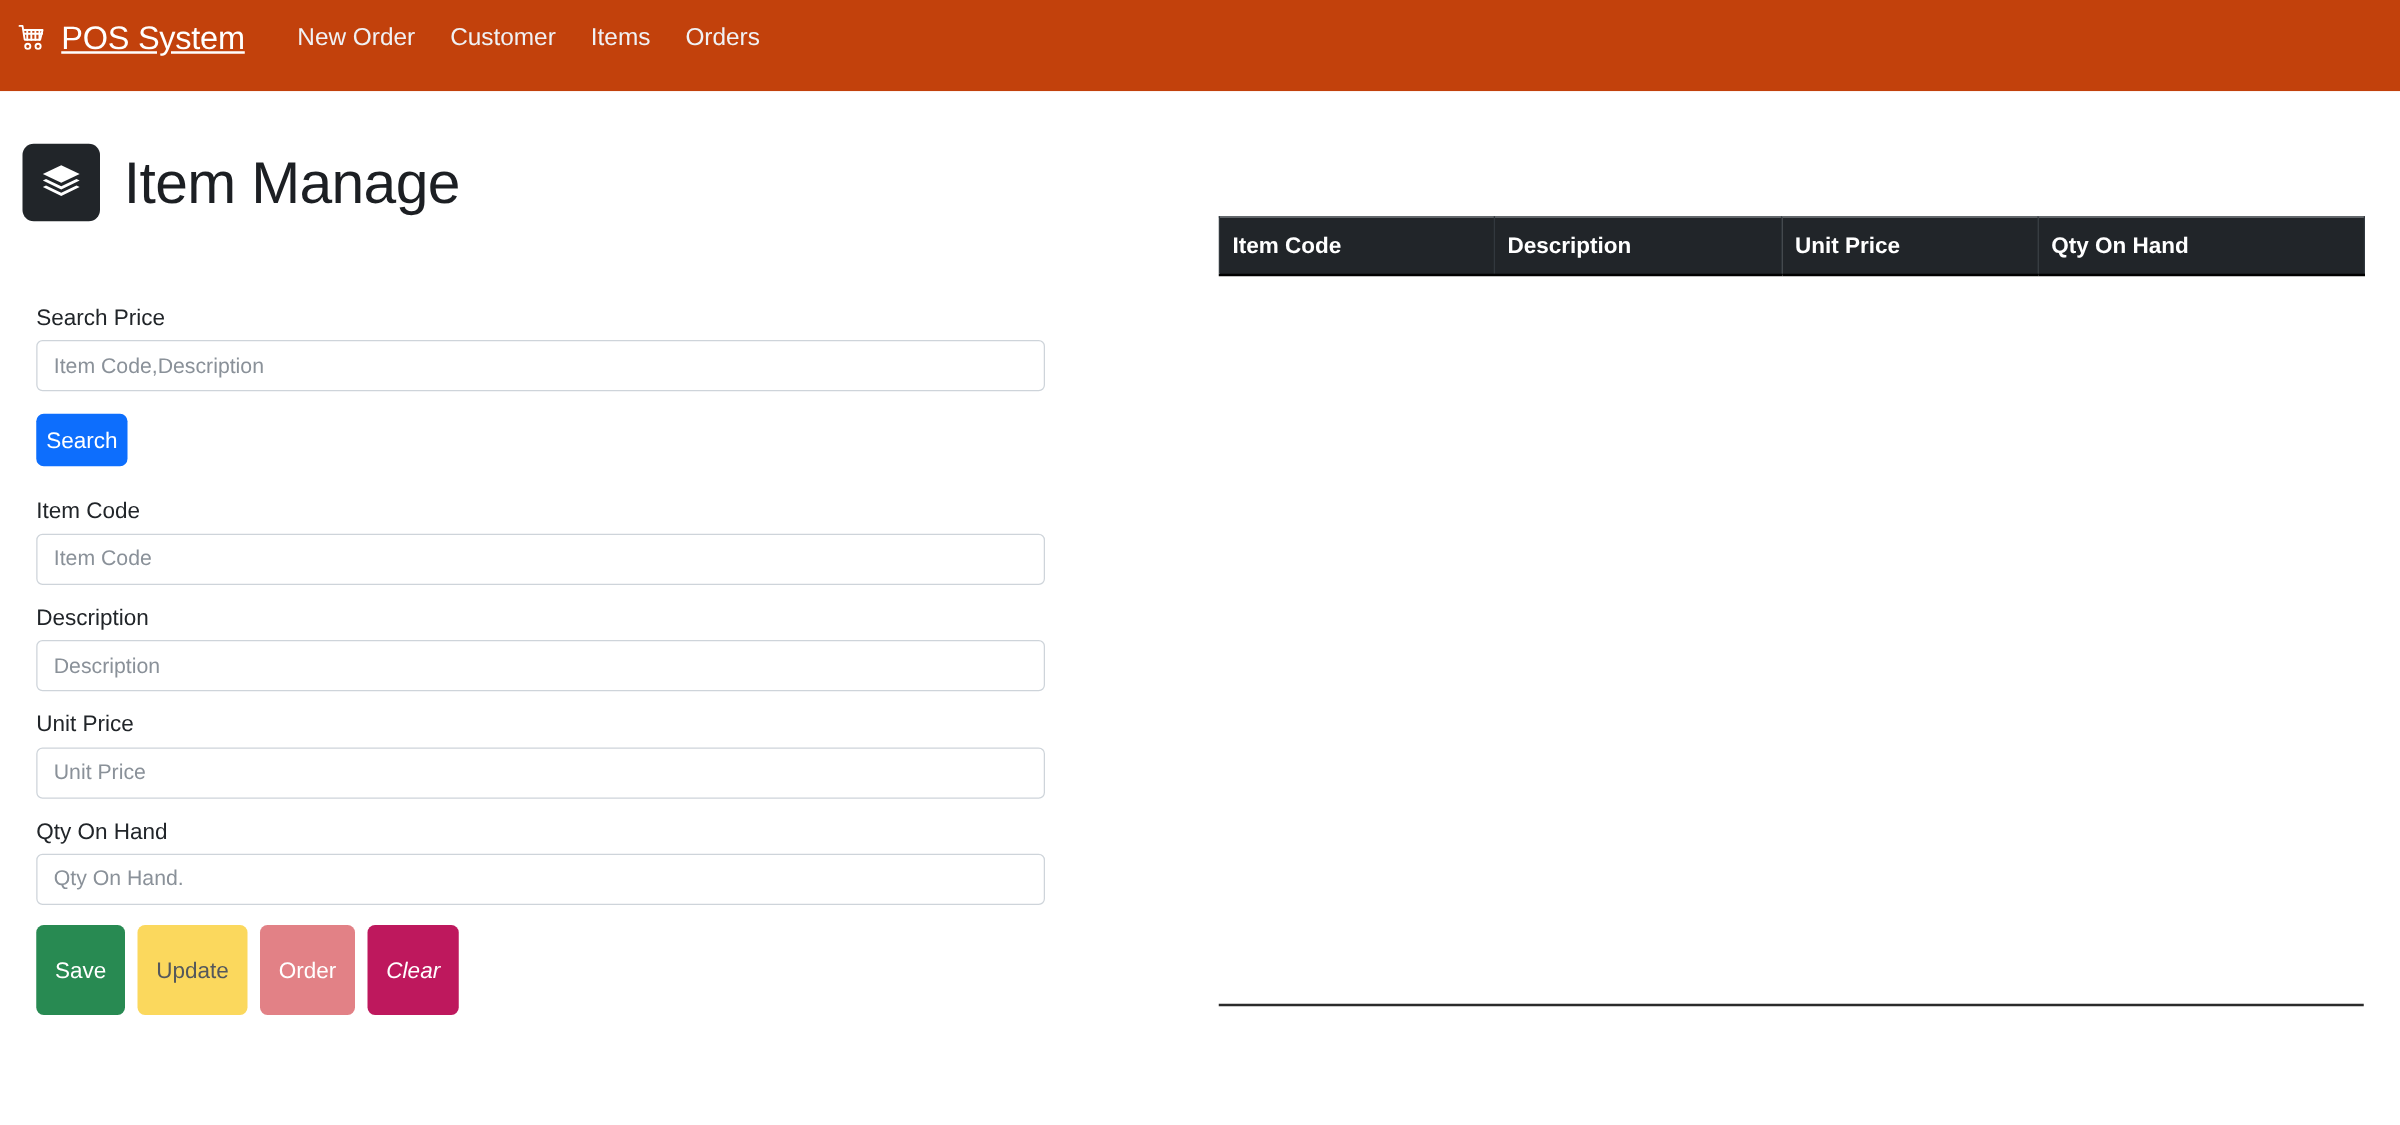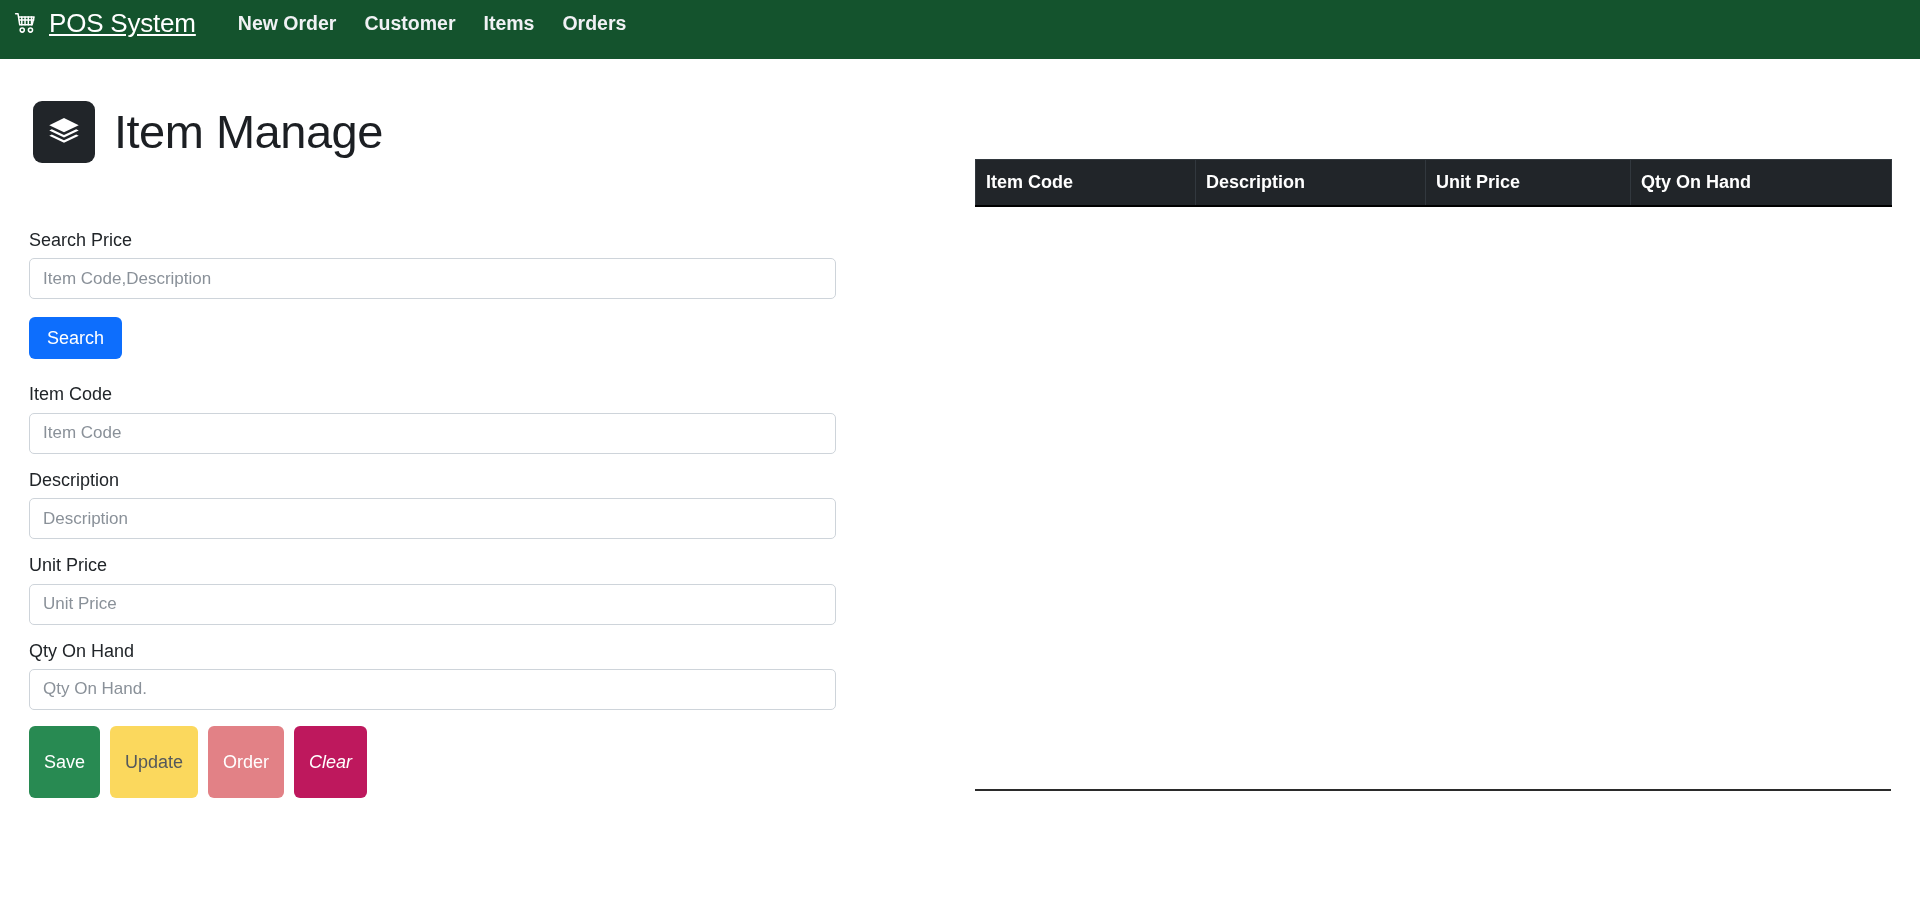--- a/index.html
+++ b/index.html
@@ -8,22 +8,22 @@
     padding: 0;
     width: 1920px;
     height: 900px;
     background: #ffffff;
     font-family: "Liberation Sans", sans-serif;
     overflow: hidden;
   }
 
   
   .navbar {
-    height: 59px;
-    background: #14532d;
+    height: 73px;
+    background: #c2410c;
     display: flex;
     align-items: center;
     padding: 0 0 12px 14px;
     width: 100%;
   }
   .brand {
     display: flex;
     align-items: center;
     gap: 9px;
     color: #ffffff;
@@ -41,39 +41,39 @@
     height: 26px;
   }
   .nav-links {
     display: flex;
     align-items: center;
     gap: 0px;
   }
   .nav-link {
     color: #f0f1f4;
     font-size: 19.5px;
-    font-weight: 700;
+    font-weight: 400;
     padding: 0 14px;
     text-decoration: none;
     white-space: nowrap;
     line-height: 1;
   }
 
   
   .page {
     position: relative;
     width: 1920px;
     height: 841px;
     background: #fff;
   }
 
   
   .title-row {
     position: absolute;
-    left: 33px;
+    left: 18px;
     top: 18px;
     display: flex;
     align-items: center;
     gap: 19px;
   }
   .title-badge {
     width: 62px;
     height: 62px;
     background: #212529;
     border-radius: 9px;
@@ -126,21 +126,21 @@
   .btn {
     border: none;
     border-radius: 6px;
     font-family: "Liberation Sans", sans-serif;
     font-size: 18px;
     line-height: 1;
     padding: 27px 15px;
     cursor: pointer;
     white-space: nowrap;
   }
-  .btn-search { background: #0d6efd; color: #ffffff; padding: 12px 18px; }
+  .btn-search { background: #0d6efd; color: #ffffff; padding: 12px 8px; }
   .btn-row { display: flex; gap: 10px; margin-top: 16px; }
   .btn-save   { background: #288a52; color: #ffffff; }
   .btn-update { background: #fbd85d; color: #54585c; }
   .btn-remove { background: #e28186; color: #ffffff; }
   .btn-clear  { background: #be185d; color: #ffffff; font-style: italic; }
 
   
   .table-wrap {
     position: absolute;
     left: 975px;

